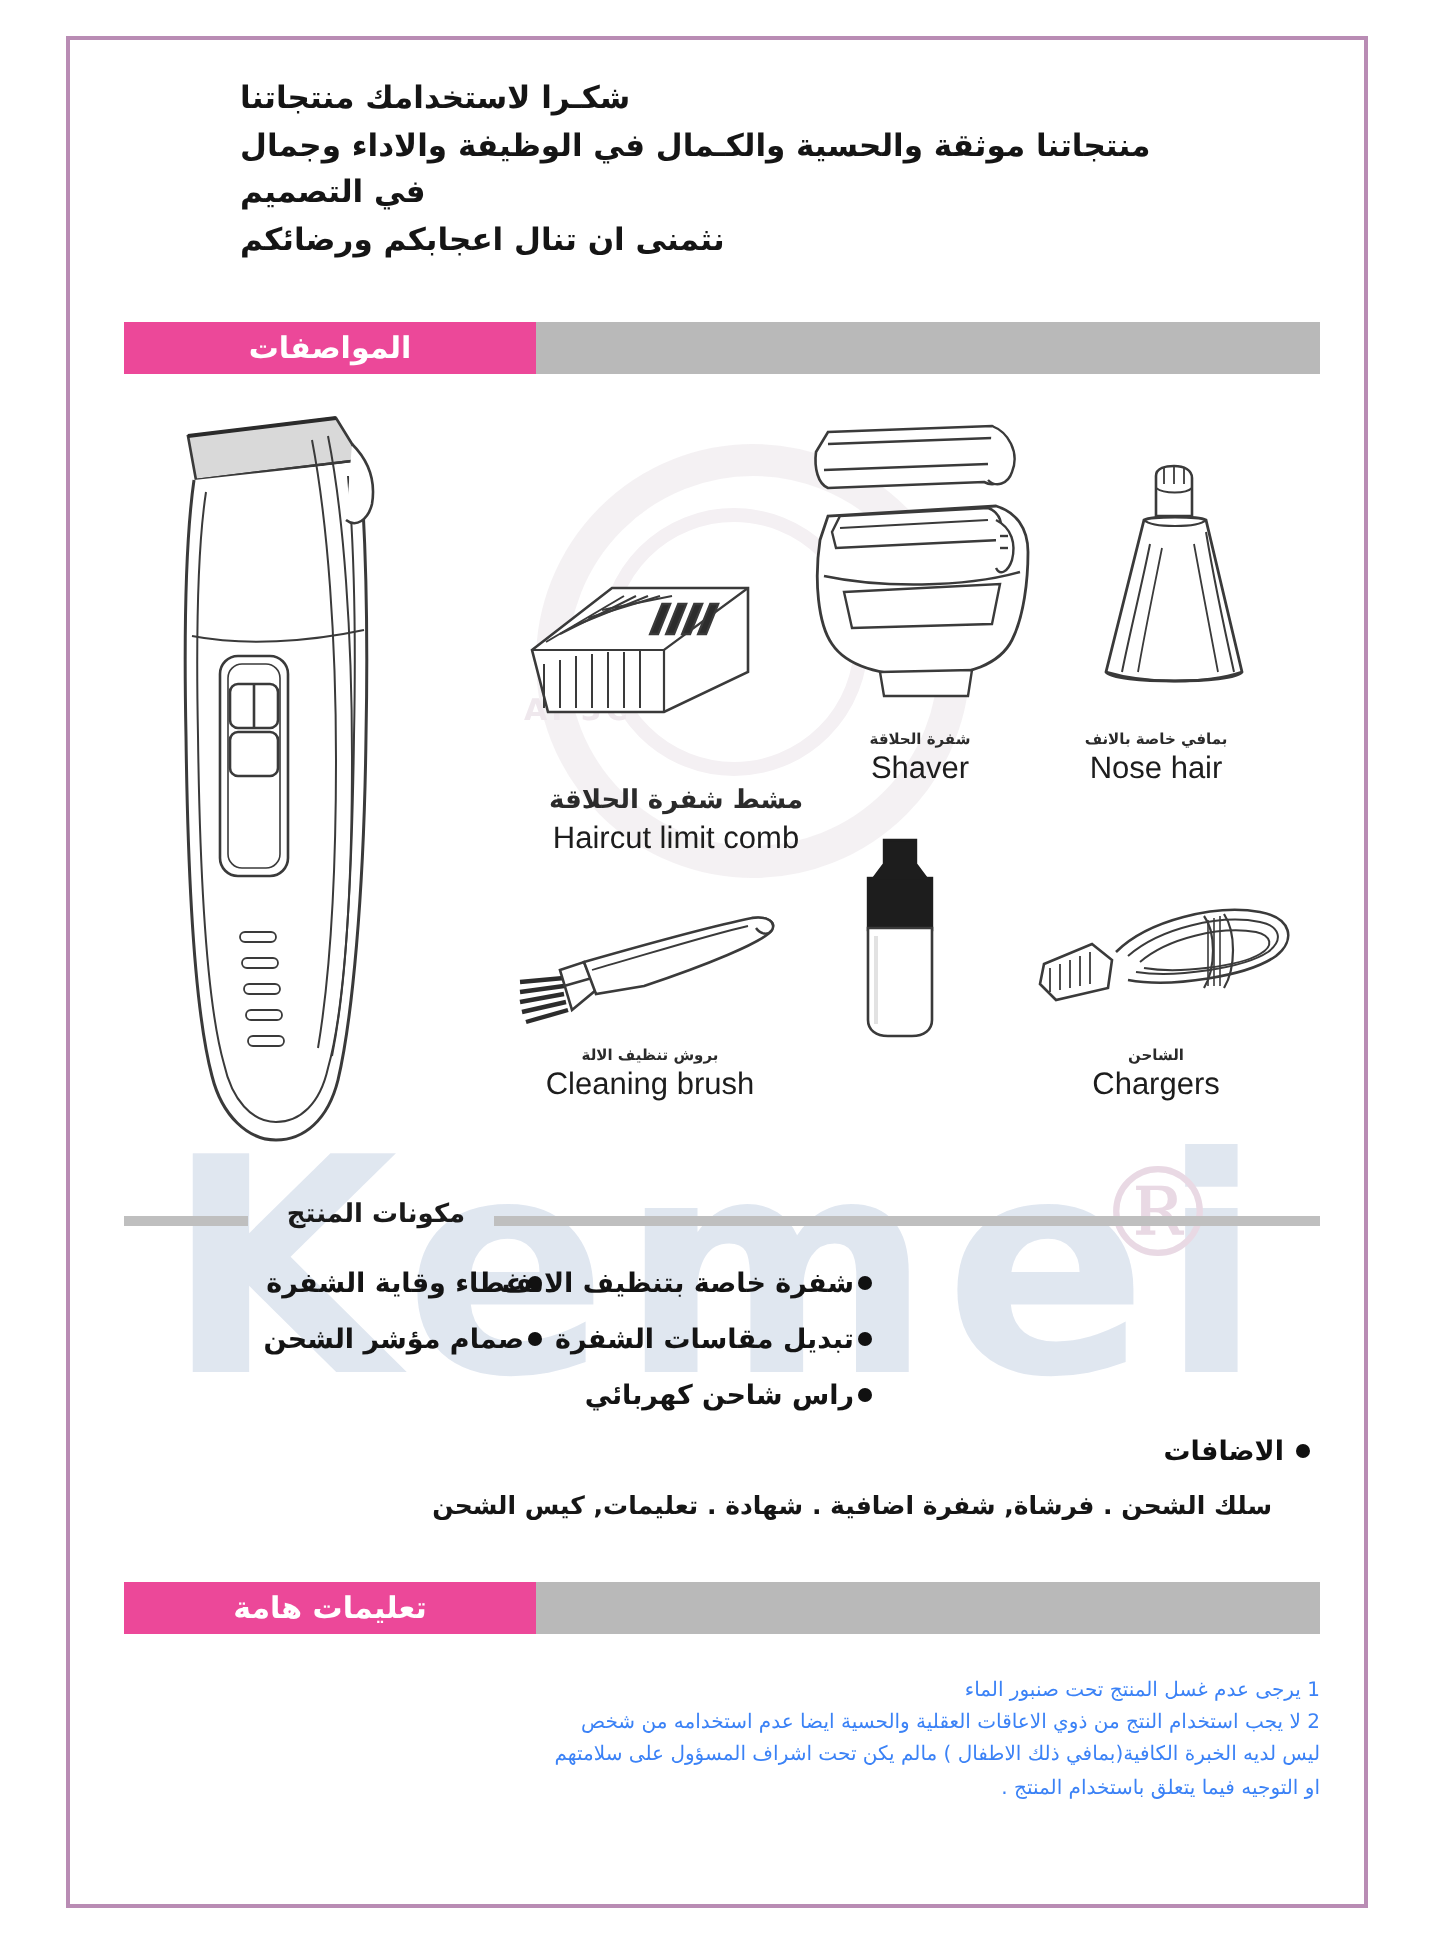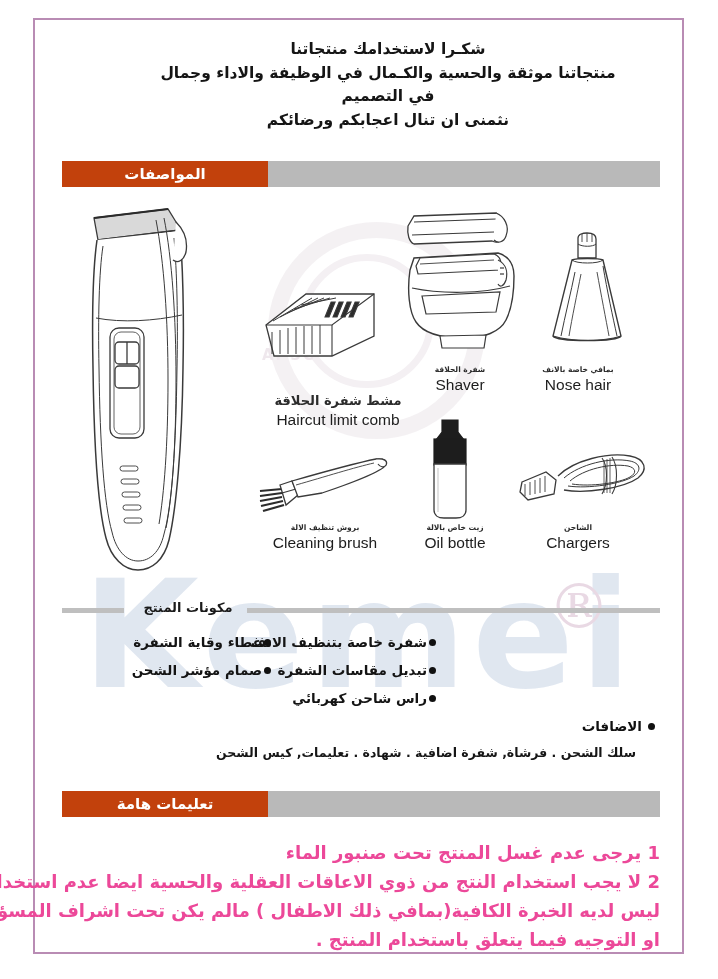--- a/index.html
+++ b/index.html
@@ -87,24 +87,24 @@
     top: 346px;
     font-size: 15px;
     letter-spacing: 2px;
     color: #efe8ed;
     font-weight: bold;
   }
 
   
   #header-block {
     position: absolute;
-    right: 50px;
+    right: 38px;
     top: 38px;
     width: 560px;
-    text-align: center;
+    text-align: left;
     direction: rtl;
   }
   #header-block .hline {
     font-family: "DejaVu Sans", sans-serif;
     font-weight: bold;
     font-size: 15.5px;
     color: #151515;
     line-height: 1.52;
     letter-spacing: .2px;
     white-space: nowrap;
@@ -122,21 +122,21 @@
     left: 0; top: 0;
     width: 100%;
     height: 100%;
     background: #b9b9b9;
   }
   .banner .bar-black {
     position: absolute;
     left: 0; top: 0;
     width: 206px;
     height: 100%;
-    background: #c2410c;
+    background: #ec4899;
     display: flex;
     align-items: center;
     justify-content: center;
   }
   .banner .bar-black span {
     color: #ffffff;
     font-weight: bold;
     font-size: 15px;
     direction: rtl;
     letter-spacing: .3px;
@@ -272,23 +272,23 @@
   
   #instructions {
     position: absolute;
     left: 62px;
     top: 838px;
     width: 598px;
     direction: rtl;
     text-align: right;
   }
   #instructions .ins-line {
-    font-weight: bold;
-    font-size: 18px;
-    color: #ec4899;
+    font-weight: normal;
+    font-size: 10px;
+    color: #3b82f6;
     line-height: 1.62;
     white-space: nowrap;
   }
   #instructions .ins-line.l3,
   #instructions .ins-line.l4 { text-align: right; }
 </style>
 </head>
 <body>
 
 <div id="page">
@@ -500,24 +500,20 @@
     <div class="en">Shaver</div>
   </div>
   <div class="prod-label" style="left:508px; top:365px; width:140px;">
     <div class="ar">بمافي خاصة بالانف</div>
     <div class="en">Nose hair</div>
   </div>
 
   <div class="prod-label" style="left:250px; top:523px; width:150px;">
     <div class="ar">بروش تنظيف الالة</div>
     <div class="en">Cleaning brush</div>
-  </div>
-  <div class="prod-label" style="left:385px; top:523px; width:140px;">
-    <div class="ar">زيت خاص بالالة</div>
-    <div class="en">Oil bottle</div>
   </div>
   <div class="prod-label" style="left:508px; top:523px; width:140px;">
     <div class="ar">الشاحن</div>
     <div class="en">Chargers</div>
   </div>
 
   <div id="components-divider">
     <div class="seg left"></div>
     <div class="seg right"></div>
     <div class="cd-title">مكونات المنتج</div>

